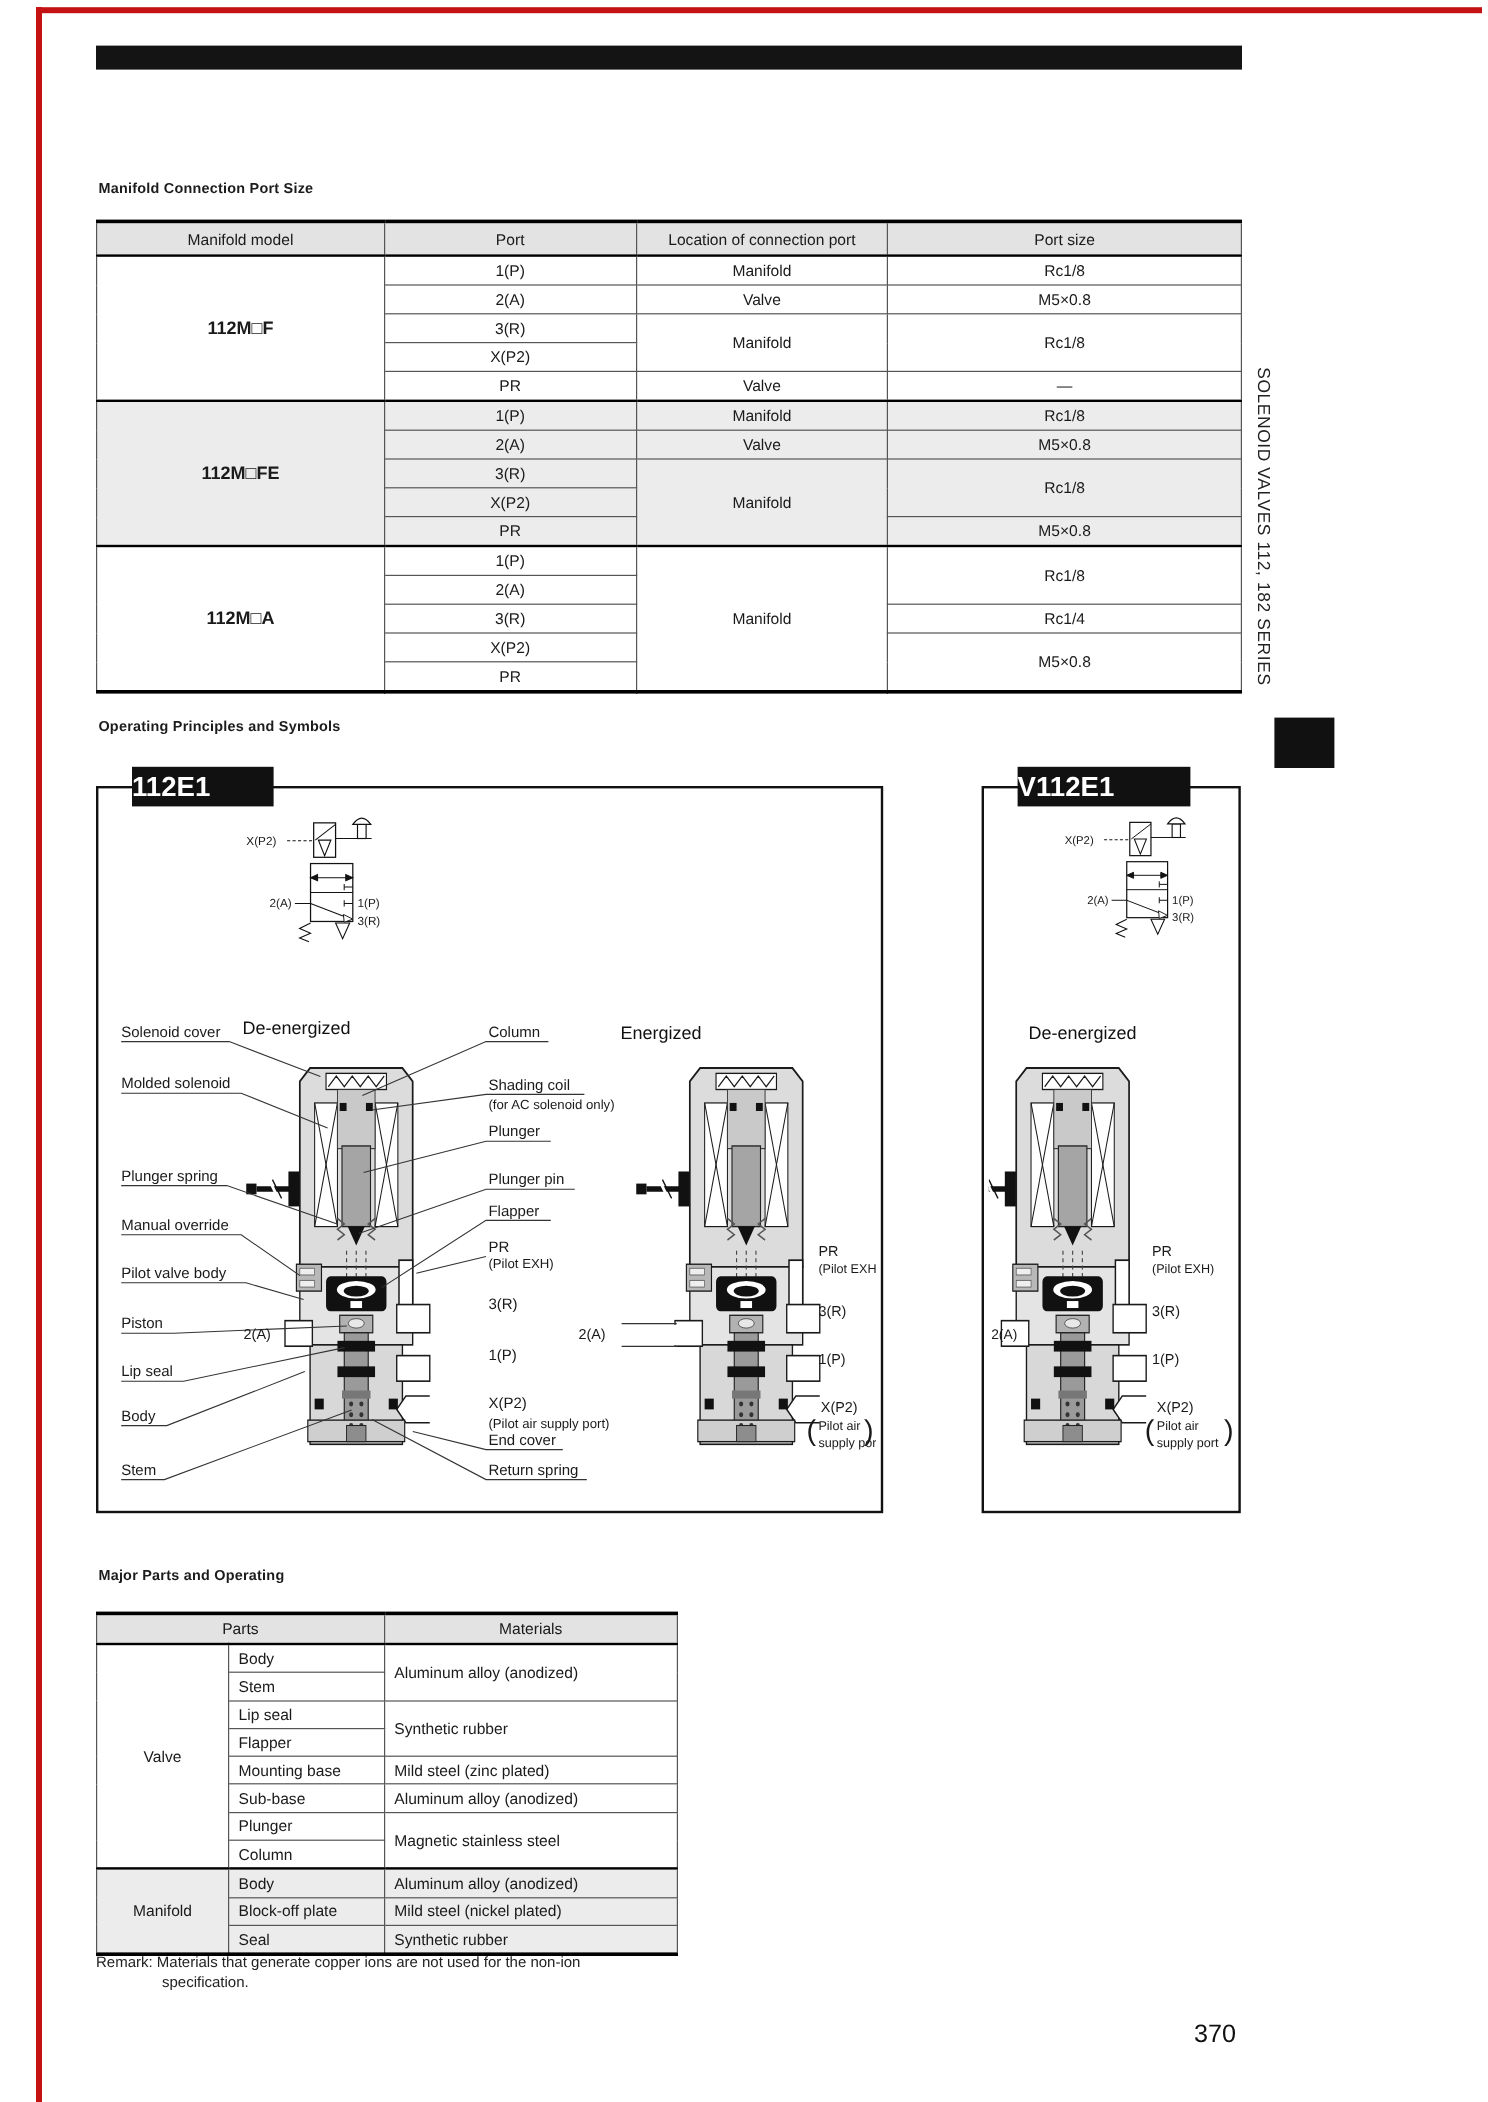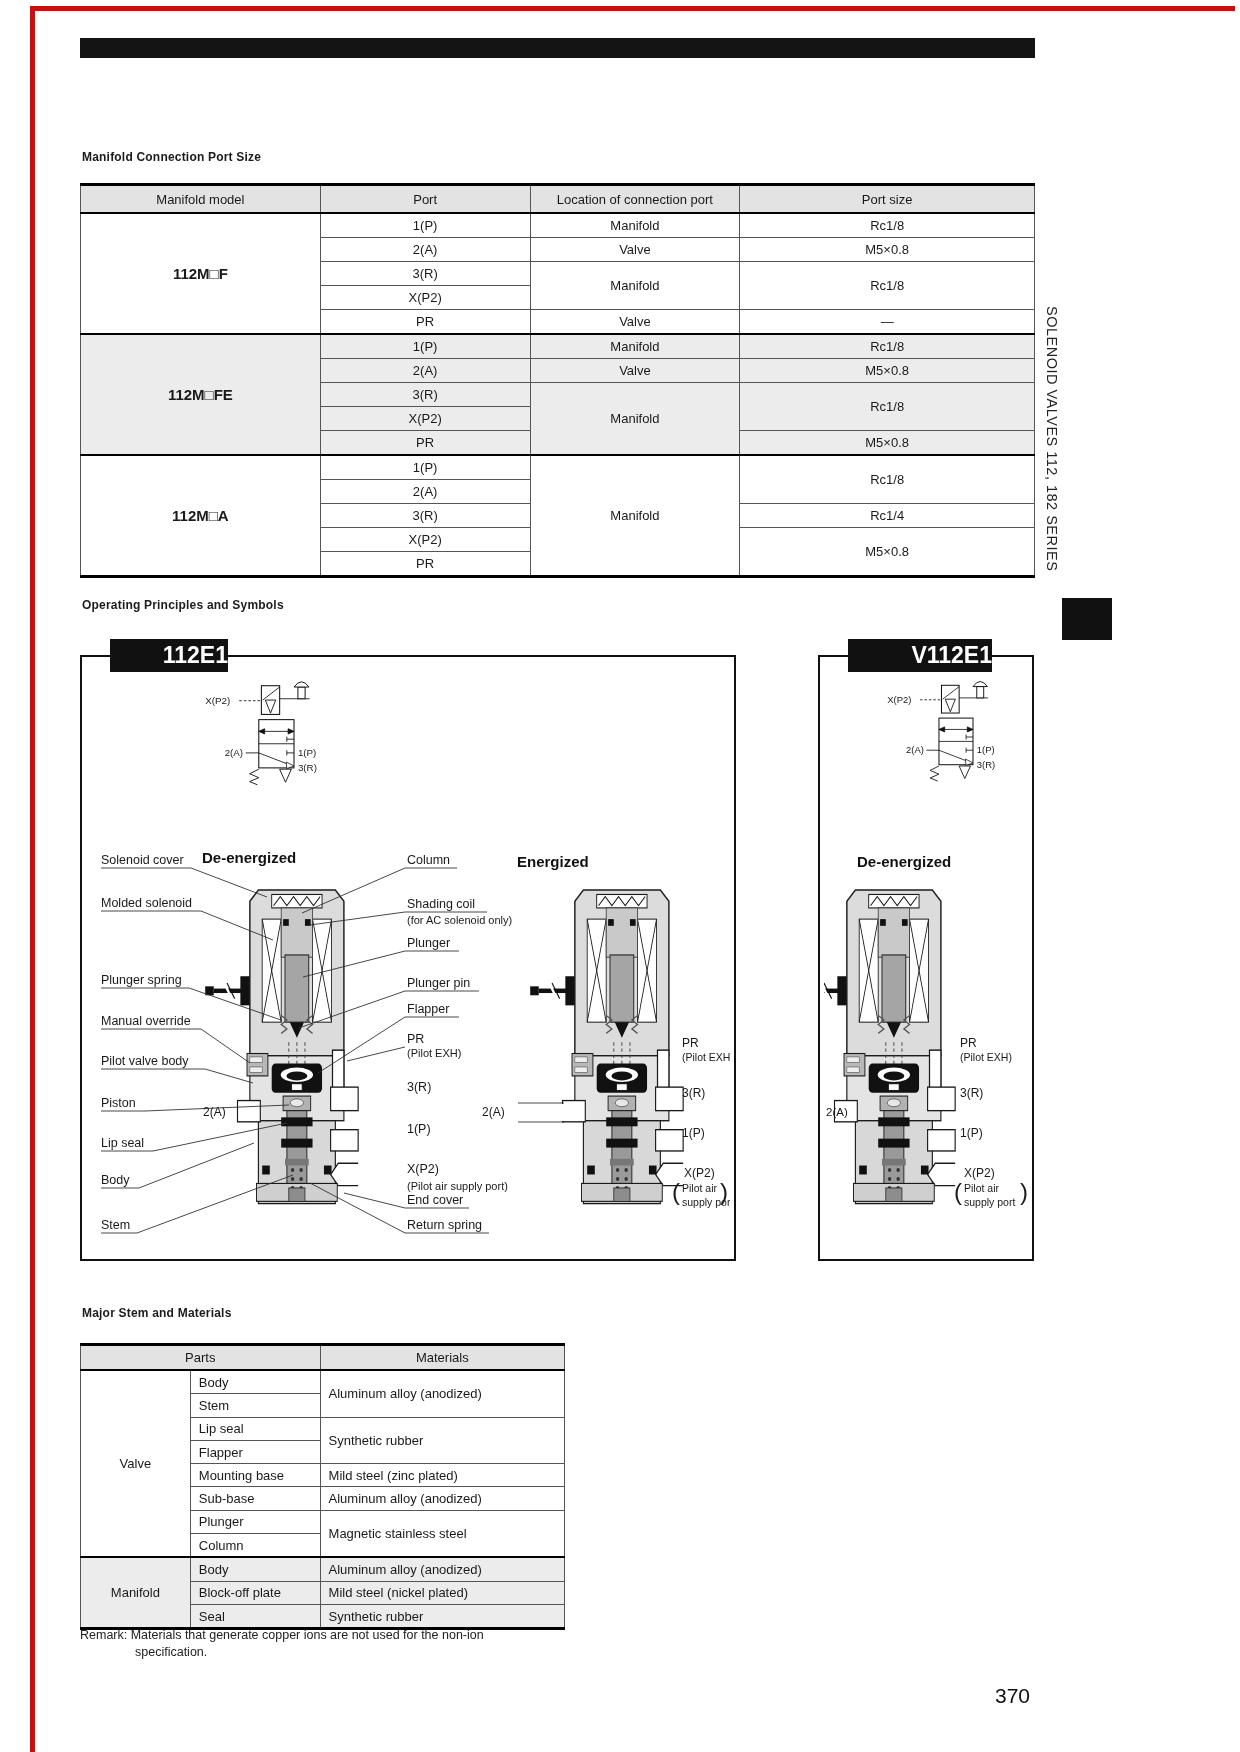--- a/index.html
+++ b/index.html
@@ -26,22 +26,22 @@
   .t2{left:80px;top:1343px;width:485px;font-size:13px;border-bottom:3px solid #000;}
   .t2 th{background:#e3e3e3;border-top:3px solid #000;border-bottom:2.5px solid #000;
          border-left:1px solid #555;border-right:1px solid #555;font-weight:normal;height:21px;margin-top:39px;}
   .t2 td{border:1px solid #555;height:22.3px;padding:0 0 0 8px;text-align:left;}
   .t2 td.gcell{text-align:center;padding:0;}
   .t2 tr.gsep td{border-top:2.5px solid #000;}
   .t2 .shadecell{background:#ececec;}
   .panel{border:2.5px solid #111;}
   .panel-left{left:80px;top:655px;width:652px;height:602px;}
   .panel-right{left:818px;top:655px;width:212px;height:602px;}
-  .tag{background:#111;color:#fff;font-weight:bold;font-size:23px;text-align:right;line-height:33px;height:33px;}
-  .dtitle{font-weight:bold;font-size:15px;color:#111;}
+  .tag{background:#111;color:#fff;font-weight:bold;font-size:23px;text-align:left;line-height:33px;height:33px;}
+  .dtitle{font-weight:normal;font-size:15px;color:#111;}
   .remark{font-size:12.5px;color:#222;}
   svg text{font-family:"Liberation Sans","DejaVu Sans",sans-serif;fill:#1a1a1a;}
   svg .ln{stroke:#333;stroke-width:0.9;fill:none;}
 </style>
 </head>
 <body>
 
 <div id="page">
 
   <svg width="0" height="0" style="position:absolute">
@@ -352,21 +352,21 @@
         <text x="136" y="255">1(P)</text>
         <text x="140" y="295">X(P2)</text>
         <text x="130" y="318" font-size="24">(</text>
         <text x="140" y="310" font-size="10.5">Pilot air</text>
         <text x="140" y="324" font-size="10.5">supply port</text>
         <text x="196" y="318" font-size="24">)</text>
       </g>
     </svg>
   </div>
 
-  <div class="abs h-title" style="left:82px;top:1306px">Major Stem and Materials</div>
+  <div class="abs h-title" style="left:82px;top:1306px">Major Parts and Operating</div>
 
   <table class="abs t2">
     <colgroup>
         <col style="width:110px">
         <col style="width:130px">
         <col style="width:245px">
       </colgroup>
     <thead>
       <tr>
         <th colspan="2">Parts</th>

